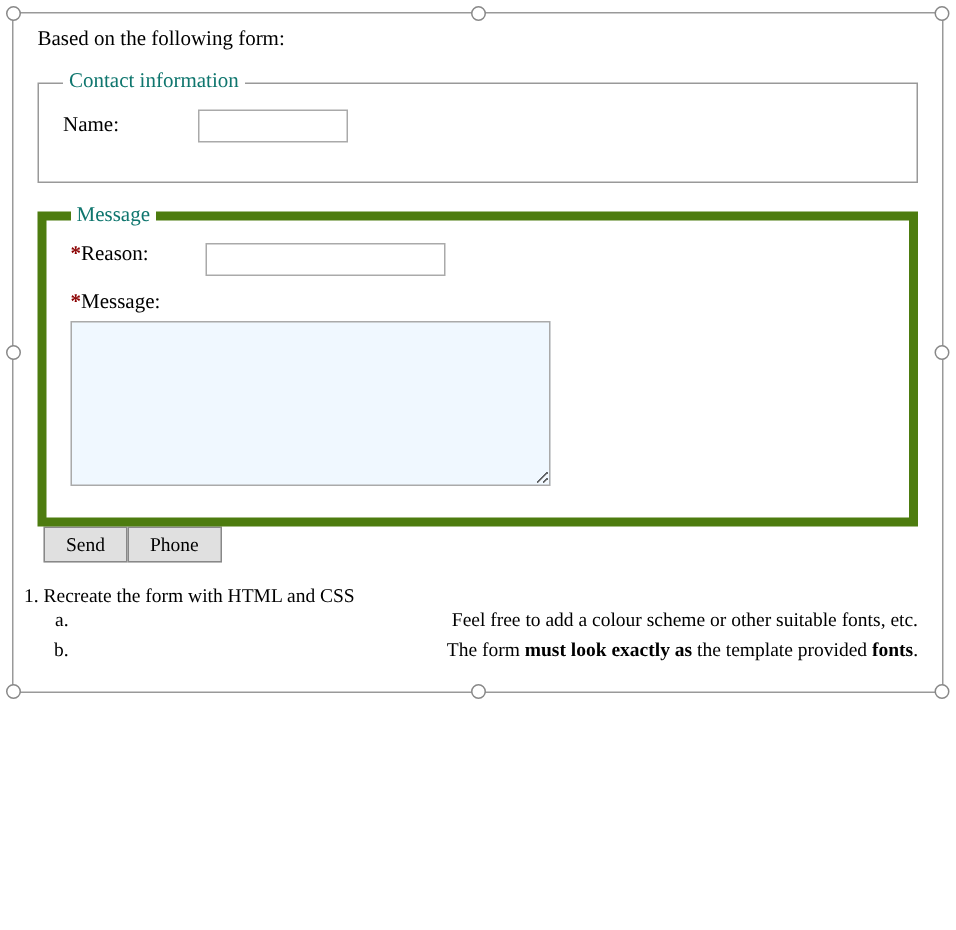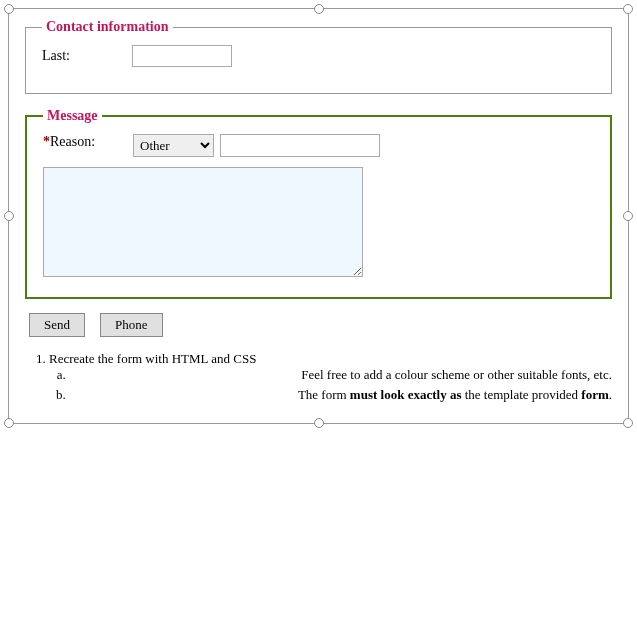--- a/index.html
+++ b/index.html
@@ -32,28 +32,28 @@
 
     .fieldset-contact {
       border: 1px solid #999;
       padding: 10px 16px 16px 16px;
       margin-bottom: 14px;
       position: relative;
     }
 
     .fieldset-contact legend,
     .fieldset-message legend {
-      font-weight: bold;
+      font-weight: normal;
       font-size: 14px;
       padding: 0 4px;
-      color: #be185d;
+      color: #0f766e;
     }
 
     .fieldset-message {
-      border: 2px solid #4d7c0f;
+      border: 6px solid #4d7c0f;
       padding: 10px 16px 16px 16px;
       position: relative;
     }
 
     .form-row {
       margin-bottom: 10px;
       display: flex;
       align-items: center;
     }
 
@@ -121,44 +121,42 @@
       width: 320px;
       height: 110px;
       font-size: 13px;
       font-family: Times New Roman, serif;
       padding: 4px;
       resize: both;
       background: #f0f8ff;
     }
 
     .button-row {
-      margin-top: 14px;
       display: flex;
-      gap: 15px;
+      gap: 0;
       padding-left: 4px;
       align-items: flex-end;
     }
 
     button {
       font-size: 13px;
       font-family: Times New Roman, serif;
       padding: 3px 14px;
       background: #e0e0e0;
       border: 1px solid #888;
       cursor: pointer;
     }
 
     .instructions {
       margin-top: 14px;
       font-size: 13px;
       padding-left: 4px;
     }
 
     .instructions ol {
-      margin-left: 20px;
     }
 
     .instructions ol li {
       margin-bottom: 4px;
     }
 
     .instructions ol li ol {
       list-style-type: lower-alpha;
       margin-left: 20px;
       text-align: right;
@@ -190,67 +188,67 @@
 
   <span class="corner-circle corner-tl"></span>
   <span class="corner-circle corner-tr"></span>
   <span class="corner-circle corner-bl"></span>
   <span class="corner-circle corner-br"></span>
   <span class="corner-circle corner-ml"></span>
   <span class="corner-circle corner-mr"></span>
   <span class="corner-circle corner-tm"></span>
   <span class="corner-circle corner-bm"></span>
 
+  <p class="intro-text">Based on the following form:</p>
 
   <fieldset class="fieldset-contact">
     <legend>Contact information</legend>
 
 
 
 
 
     <div class="form-row">
-      <label class="form-label" for="phone">Last:</label>
+      <label class="form-label" for="phone">Name:</label>
       <input type="text" id="phone" class="input-phone" style="">
     </div>
   </fieldset>
 
   <fieldset class="fieldset-message">
     <legend>Message</legend>
 
     <div class="reason-row">
       <label class="form-label" for="reason">
         <span class="required-star">*</span>Reason:
       </label>
-      <select id="reason">
-        <option value="Other">Other</option>
-        <option value="Question">Question</option>
-        <option value="Comment">Comment</option>
-        <option value="Complaint">Complaint</option>
-      </select>
       <input type="text" class="reason-extra-input" style="">
     </div>
 
+    <div class="message-label-row form-row">
+      <label class="form-label" for="message">
+        <span class="required-star">*</span>Message:
+      </label>
+    </div>
 
     <div style="padding-left: 0;">
       <textarea id="message" style=""></textarea>
     </div>
   </fieldset>
 
   <div class="button-row">
     <button type="submit">Send</button>
     <button type="reset">Phone</button>
   </div>
 
   <div class="instructions">
     <ol>
       <li>
         <span>Recreate the form with HTML and CSS</span>
         <ol>
           <li>Feel free to add a colour scheme or other suitable fonts, etc.</li>
           <li>
-            The form <strong>must look exactly as</strong> the template provided <strong>form</strong>.
+            The form <strong>must look exactly as</strong> the template provided <strong>fonts</strong>.
           </li>
         </ol>
       </li>
     </ol>
   </div>
 </div>
 
 </body></html>

